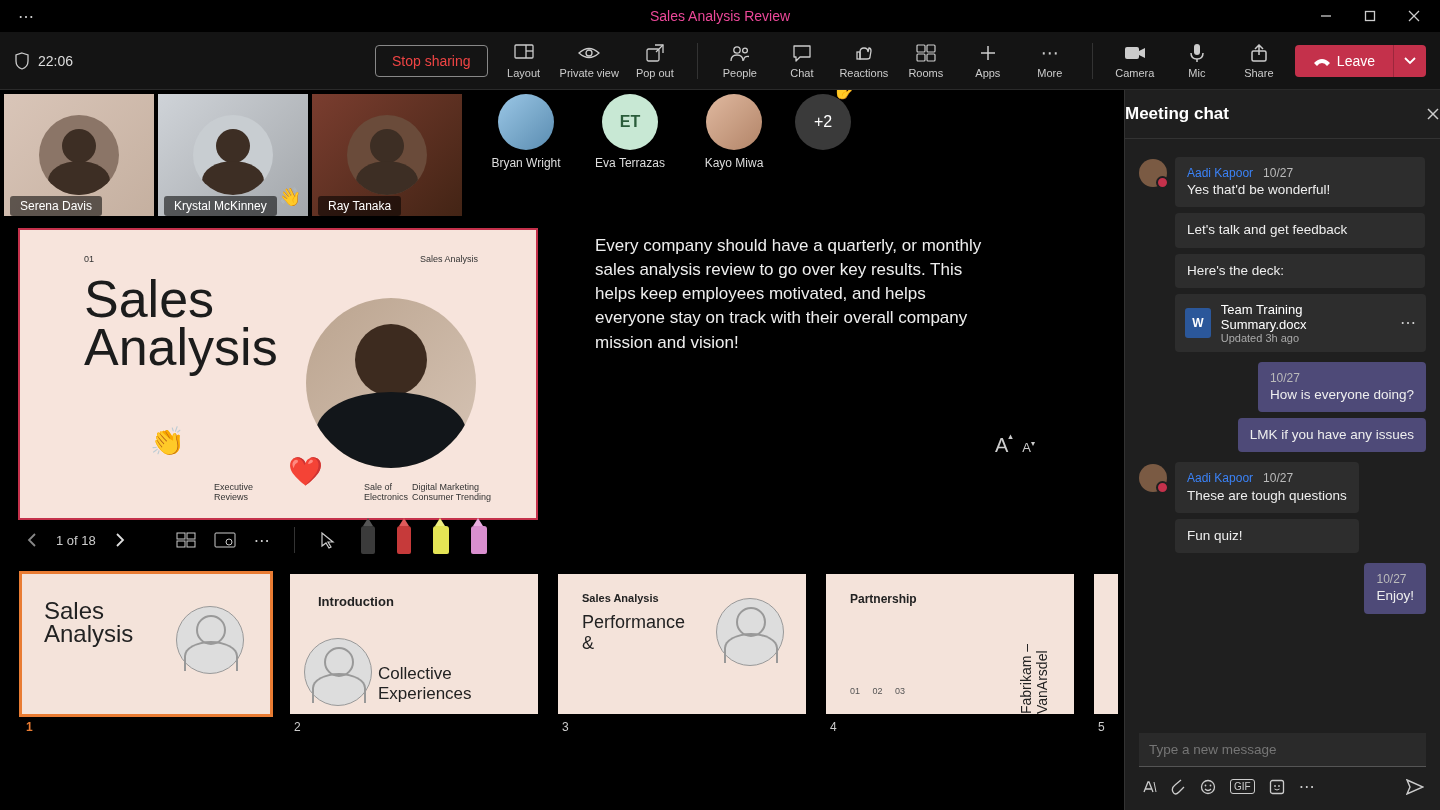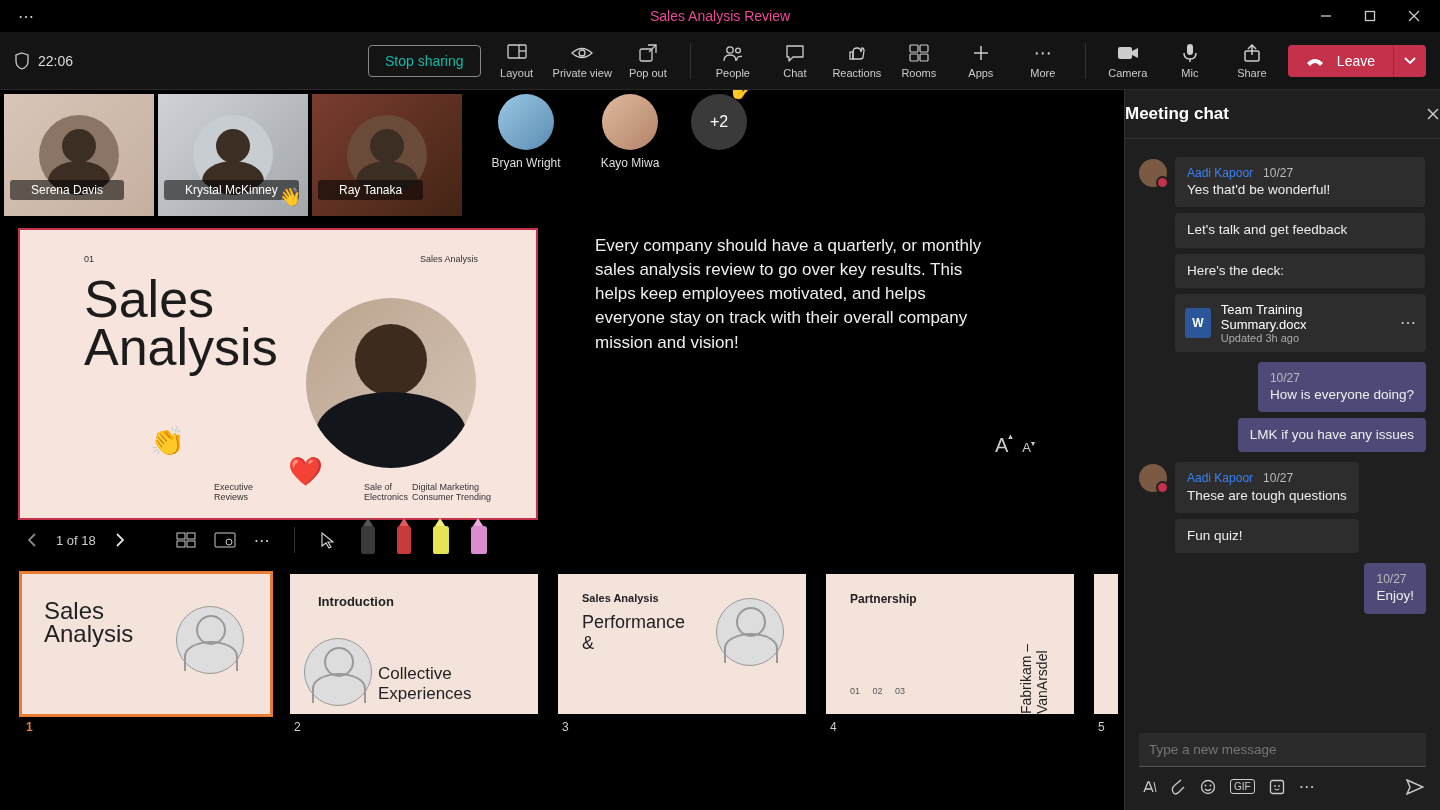--- a/index.html
+++ b/index.html
@@ -8,40 +8,40 @@
   
   .titlebar { height:32px; background:#000; display:flex; align-items:center; justify-content:space-between; padding:0 8px; }
   .titlebar .left, .titlebar .right { display:flex; gap:8px; align-items:center; }
   .titlebar .title { font-size:14px; color:#ec4899; position:absolute; left:50%; transform:translateX(-50%);}
   .winbtn { width:36px; height:28px; display:flex; align-items:center; justify-content:center; color:#ccc; }
 
   
   .toolbar { height:58px; background:#141414; display:flex; align-items:center; padding:0 14px; gap:10px; border-bottom:1px solid #2a2a2a;}
   .timer { display:flex; align-items:center; gap:8px; color:#ddd; font-size:14px; }
   .spacer { flex:1; }
-  .stop-sharing { border:1.5px solid #888; color:#14b8a6; background:transparent; padding:7px 16px; border-radius:4px; font-size:14px; }
+  .stop-sharing { border:1.5px solid #888; color:#ef4444; background:transparent; padding:7px 16px; border-radius:4px; font-size:14px; }
   .tool-item { display:flex; flex-direction:column; align-items:center; gap:4px; min-width:52px; color:#ccc; font-size:11px; }
   .tool-item .icon { font-size:18px; height:20px; display:flex; align-items:center; justify-content:center;}
   .vdivider { width:1px; height:36px; background:#333; margin:0 6px;}
   .leave-wrap { display:flex; gap:0;}
-  .leave-btn { background:#c4314b; color:#fff; border:none; padding:8px 18px; border-radius:4px 0 0 4px; display:flex; align-items:center; gap:13px; font-size:14px;}
+  .leave-btn { background:#c4314b; color:#fff; border:none; padding:8px 18px; border-radius:4px 0 0 4px; display:flex; align-items:center; gap:6px; font-size:14px;}
   .leave-more { background:#c4314b; color:#fff; border:none; border-left:1px solid rgba(0,0,0,0.2); padding:8px 10px; border-radius:0 4px 4px 0;}
 
   
   .main { display:flex; height:calc(810px - 32px - 58px); }
   .stage { flex:1; background:#000; display:flex; flex-direction:column; padding:0 0 12px 4px; overflow:hidden;}
   .chat-panel { width:316px; background:#1f1f1f; border-left:1px solid #333; display:flex; flex-direction:column;}
 
   
   .participants { display:flex; gap:4px; padding:4px 0; align-items:flex-start;}
   .video-tile { width:150px; height:122px; position:relative; background:#40352e; display:flex; align-items:center; justify-content:center; overflow:hidden;}
   .video-tile.vt1 { background:linear-gradient(135deg,#d9c5b8,#c5b0a0);}
   .video-tile.vt2 { background:linear-gradient(135deg,#cfd3d8,#a3a7ab);}
   .video-tile.vt3 { background:linear-gradient(135deg,#7a3d2f,#432415);}
-  .video-tile .name-tag { position:absolute; left:6px; bottom:16px; background:rgba(0,0,0,0.55); color:#fff; font-size:12px; padding:3px 21px; border-radius:3px;}
+  .video-tile .name-tag { position:absolute; left:6px; bottom:0; background:rgba(0,0,0,0.55); color:#fff; font-size:12px; padding:3px 10px; border-radius:3px;}
   .video-tile .hand { position:absolute; right:6px; bottom:8px; font-size:18px;}
   .avatar-silhouette { width:80px; height:80px; border-radius:50%; background:#8b7567; position:relative; overflow:hidden;}
   .avatar-silhouette::before{content:'';position:absolute;width:34px;height:34px;border-radius:50%;background:#3d2e24;top:14px;left:23px;}
   .avatar-silhouette::after{content:'';position:absolute;width:62px;height:40px;border-radius:50% 50% 0 0;background:#3d2e24;top:46px;left:9px;}
 
   .avatar-col { display:flex; flex-direction:column; align-items:center; gap:6px; width:100px; }
   .avatar-circle { width:56px; height:56px; border-radius:50%; display:flex; align-items:center; justify-content:center; font-weight:600;}
   .avatar-col .aname { font-size:12px; color:#ddd; text-align:center;}
   .more-pill { width:56px; height:56px; border-radius:50%; background:#3a3a3a; color:#fff; display:flex; align-items:center; justify-content:center; font-size:16px; position:relative;}
   .more-pill .hand { position:absolute; top:-15px; right:-4px; font-size:18px;}
@@ -281,20 +281,24 @@
         <div class="name-tag">Krystal McKinney</div>
         <div class="hand">👋</div>
       </div>
       <div class="video-tile vt3">
         <div class="avatar-silhouette" style="background:#6a4b3a"></div>
         <div class="name-tag">Ray Tanaka</div>
       </div>
       <div class="avatar-col" style="margin-left:10px;">
         <div class="avatar-circle" style="background:linear-gradient(135deg,#9bc7e6,#5a8cb0);"></div>
         <div class="aname">Bryan Wright</div>
+      </div>
+      <div class="avatar-col">
+        <div class="avatar-circle" style="background:#c8e8d4;color:#2a5c3a;">ET</div>
+        <div class="aname">Eva Terrazas</div>
       </div>
       <div class="avatar-col">
         <div class="avatar-circle" style="background:linear-gradient(135deg,#e0b9a0,#b28468);"></div>
         <div class="aname">Kayo Miwa</div>
       </div>
       <div class="avatar-col" style="width:70px;">
         <div class="more-pill">
           <span>+2</span>
           <span class="hand">✋</span>
         </div>

